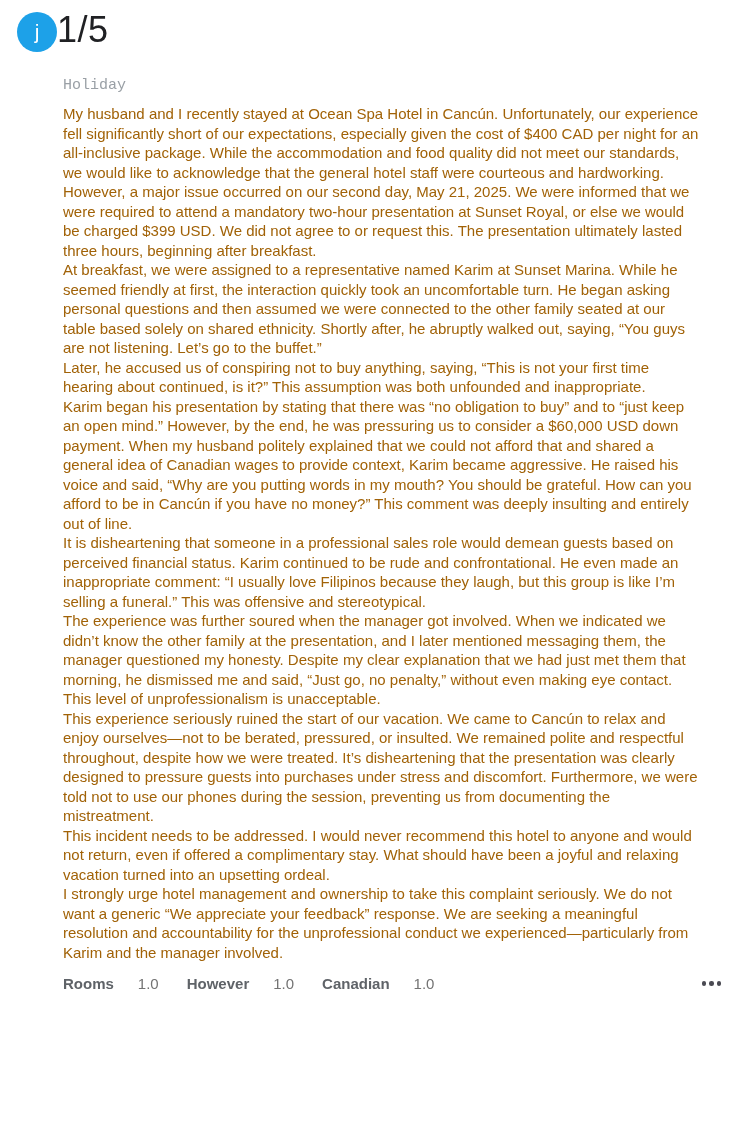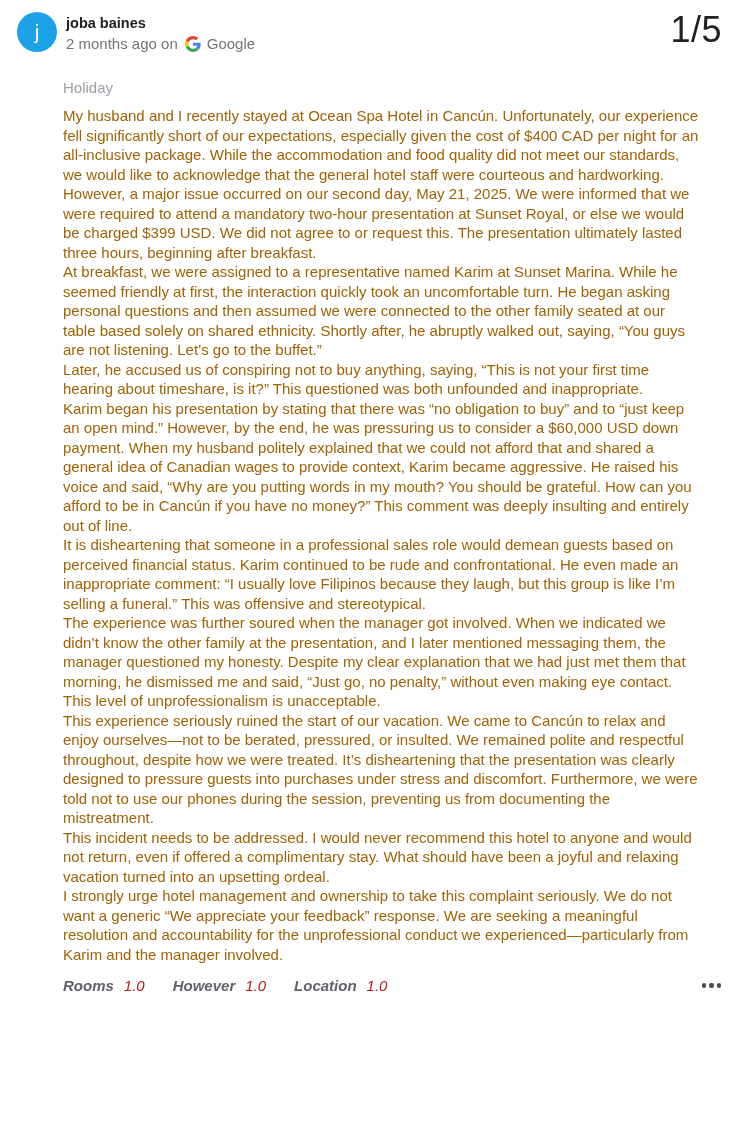--- a/index.html
+++ b/index.html
@@ -68,20 +68,21 @@
   
   .content {
     margin-left: 46px;
     margin-top: 24px;
   }
   .trip-type {
     color: #9aa0a6;
     font-size: 15px;
     line-height: 20px;
     margin-bottom: 8px;
+    font-family: Liberation Mono, monospace;
   }
   .review-text {
     width: 638px;
     font-size: 15px;
     line-height: 19.5px;
     color: #a16207;
   }
   .review-text .para { margin: 0; }
   
   .footer {
@@ -92,23 +93,23 @@
     align-items: center;
     justify-content: space-between;
     width: 660px;
   }
   .sub-ratings {
     display: flex;
     align-items: center;
     gap: 28px;
     font-size: 15px;
   }
-  .sub-rating { display: flex; align-items: center; gap: 10px; font-style: italic; }
+  .sub-rating { display: flex; align-items: center; gap: 24px; }
   .sub-rating .label { font-weight: 700; color: #5f6368; }
-  .sub-rating .value { color: #b91c1c; text-align: right; }
+  .sub-rating .value { color: #737373; text-align: right; }
   .more-btn {
     display: flex;
     gap: 3px;
     align-items: center;
     cursor: pointer;
     padding: 4px 2px;
     background: none;
     border: none;
   }
   .more-btn .dot {
@@ -120,66 +121,51 @@
 </style>
 </head>
 <body>
 
 <div class="review-card">
 
   <div class="header">
     <div class="avatar" style="background: rgb(29, 161, 232);">
       <span>j</span>
     </div>
-    <div class="header-text">
-      <div class="reviewer-name">joba baines</div>
-      <div class="meta-line">
-        <span>2 months ago on</span>
-        <span class="g-logo">
-          <svg viewBox="0 0 48 48" width="16" height="16">
-            <path fill="#EA4335" d="M24 9.5c3.54 0 6.71 1.22 9.21 3.6l6.85-6.85C35.9 2.38 30.47 0 24 0 14.62 0 6.51 5.38 2.56 13.22l7.98 6.19C12.43 13.72 17.74 9.5 24 9.5z"></path>
-            <path fill="#4285F4" d="M46.98 24.55c0-1.57-.15-3.09-.38-4.55H24v9.02h12.94c-.58 2.96-2.26 5.48-4.78 7.18l7.73 6c4.51-4.18 7.09-10.36 7.09-17.65z"></path>
-            <path fill="#FBBC05" d="M10.53 28.59c-.48-1.45-.76-2.99-.76-4.59s.27-3.14.76-4.59l-7.98-6.19C.92 16.46 0 20.12 0 24c0 3.88.92 7.54 2.56 10.78l7.97-6.19z"></path>
-            <path fill="#34A853" d="M24 48c6.48 0 11.93-2.13 15.89-5.81l-7.73-6c-2.15 1.45-4.92 2.3-8.16 2.3-6.26 0-11.57-4.22-13.47-9.91l-7.98 6.19C6.51 42.62 14.62 48 24 48z"></path>
-          </svg>
-        </span>
-        <span>Google</span>
-      </div>
-    </div>
     <div class="rating-big">1/5</div>
   </div>
 
   <div class="content">
     <div class="trip-type">Holiday</div>
     <div class="review-text" id="review-body">
         <div class="para">My husband and I recently stayed at Ocean Spa Hotel in Cancún. Unfortunately, our experience fell significantly short of our expectations, especially given the cost of $400 CAD per night for an all-inclusive package. While the accommodation and food quality did not meet our standards, we would like to acknowledge that the general hotel staff were courteous and hardworking.</div>
         <div class="para">However, a major issue occurred on our second day, May 21, 2025. We were informed that we were required to attend a mandatory two-hour presentation at Sunset Royal, or else we would be charged $399 USD. We did not agree to or request this. The presentation ultimately lasted three hours, beginning after breakfast.</div>
         <div class="para">At breakfast, we were assigned to a representative named Karim at Sunset Marina. While he seemed friendly at first, the interaction quickly took an uncomfortable turn. He began asking personal questions and then assumed we were connected to the other family seated at our table based solely on shared ethnicity. Shortly after, he abruptly walked out, saying, “You guys are not listening. Let’s go to the buffet.”</div>
-        <div class="para">Later, he accused us of conspiring not to buy anything, saying, “This is not your first time hearing about timeshare, is it?” This questioned was both unfounded and inappropriate.</div>
+        <div class="para">Later, he accused us of conspiring not to buy anything, saying, “This is not your first time hearing about continued, is it?” This assumption was both unfounded and inappropriate.</div>
         <div class="para">Karim began his presentation by stating that there was “no obligation to buy” and to “just keep an open mind.” However, by the end, he was pressuring us to consider a $60,000 USD down payment. When my husband politely explained that we could not afford that and shared a general idea of Canadian wages to provide context, Karim became aggressive. He raised his voice and said, “Why are you putting words in my mouth? You should be grateful. How can you afford to be in Cancún if you have no money?” This comment was deeply insulting and entirely out of line.</div>
         <div class="para">It is disheartening that someone in a professional sales role would demean guests based on perceived financial status. Karim continued to be rude and confrontational. He even made an inappropriate comment: “I usually love Filipinos because they laugh, but this group is like I’m selling a funeral.” This was offensive and stereotypical.</div>
         <div class="para">The experience was further soured when the manager got involved. When we indicated we didn’t know the other family at the presentation, and I later mentioned messaging them, the manager questioned my honesty. Despite my clear explanation that we had just met them that morning, he dismissed me and said, “Just go, no penalty,” without even making eye contact. This level of unprofessionalism is unacceptable.</div>
         <div class="para">This experience seriously ruined the start of our vacation. We came to Cancún to relax and enjoy ourselves—not to be berated, pressured, or insulted. We remained polite and respectful throughout, despite how we were treated. It’s disheartening that the presentation was clearly designed to pressure guests into purchases under stress and discomfort. Furthermore, we were told not to use our phones during the session, preventing us from documenting the mistreatment.</div>
         <div class="para">This incident needs to be addressed. I would never recommend this hotel to anyone and would not return, even if offered a complimentary stay. What should have been a joyful and relaxing vacation turned into an upsetting ordeal.</div>
         <div class="para">I strongly urge hotel management and ownership to take this complaint seriously. We do not want a generic “We appreciate your feedback” response. We are seeking a meaningful resolution and accountability for the unprofessional conduct we experienced—particularly from Karim and the manager involved.</div>
       </div>
   </div>
 
   <div class="footer">
     <div class="sub-ratings" id="sub-ratings">
         <div class="sub-rating">
           <span class="label">Rooms</span>
           <span class="value">1.0</span>
         </div>
         <div class="sub-rating">
           <span class="label">However</span>
           <span class="value">1.0</span>
         </div>
         <div class="sub-rating">
-          <span class="label">Location</span>
+          <span class="label">Canadian</span>
           <span class="value">1.0</span>
         </div>
       </div>
     <button class="more-btn" aria-label="More options">
       <span class="dot"></span>
       <span class="dot"></span>
       <span class="dot"></span>
     </button>
   </div>
 

